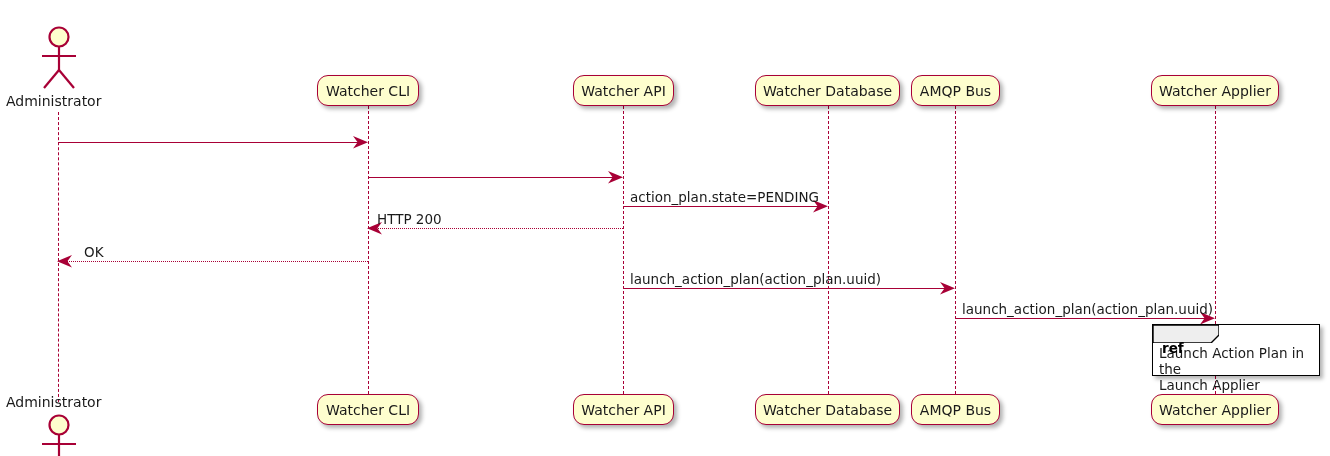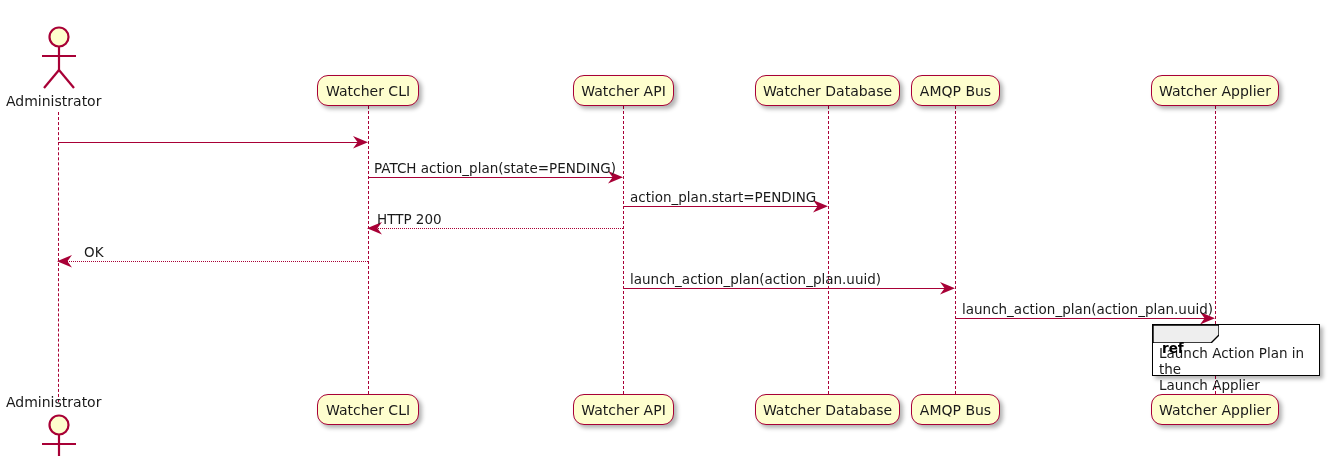--- a/index.html
+++ b/index.html
@@ -135,27 +135,26 @@
 
   <div class="msg-line" style="left:58px; top:118px; width:303px;"></div>
   <svg class="arrowhead" style="left:353px; top:111px;" width="16" height="15" viewBox="0 0 16 15">
     <path d="M0 1 L15 7.3 L0 13.6 L4.6 7.3 Z" fill="#A80036"></path>
   </svg>
 
   <div class="msg-line" style="left:368px; top:153px; width:248px;"></div>
   <svg class="arrowhead" style="left:608px; top:146px;" width="16" height="15" viewBox="0 0 16 15">
     <path d="M0 1 L15 7.3 L0 13.6 L4.6 7.3 Z" fill="#A80036"></path>
   </svg>
-  <div class="msg-label" style="left:374px; top:136px;">PATCH action_plan(state=PENDING)</div>
 
   <div class="msg-line" style="left:623px; top:182px; width:198px;"></div>
   <svg class="arrowhead" style="left:813px; top:175px;" width="16" height="15" viewBox="0 0 16 15">
     <path d="M0 1 L15 7.3 L0 13.6 L4.6 7.3 Z" fill="#A80036"></path>
   </svg>
-  <div class="msg-label" style="left:630px; top:165px;">action_plan.start=PENDING</div>
+  <div class="msg-label" style="left:630px; top:165px;">action_plan.state=PENDING</div>
 
   <div class="msg-line dotted" style="left:375px; top:204px; width:248px;"></div>
   <svg class="arrowhead" style="left:366px; top:197px;" width="16" height="15" viewBox="0 0 16 15">
     <path d="M16 1 L1 7.3 L16 13.6 L11.4 7.3 Z" fill="#A80036"></path>
   </svg>
   <div class="msg-label" style="left:377px; top:187px;">HTTP 200</div>
 
   <div class="msg-line dotted" style="left:66px; top:237px; width:302px;"></div>
   <svg class="arrowhead" style="left:56px; top:230px;" width="16" height="15" viewBox="0 0 16 15">
     <path d="M16 1 L1 7.3 L16 13.6 L11.4 7.3 Z" fill="#A80036"></path>

